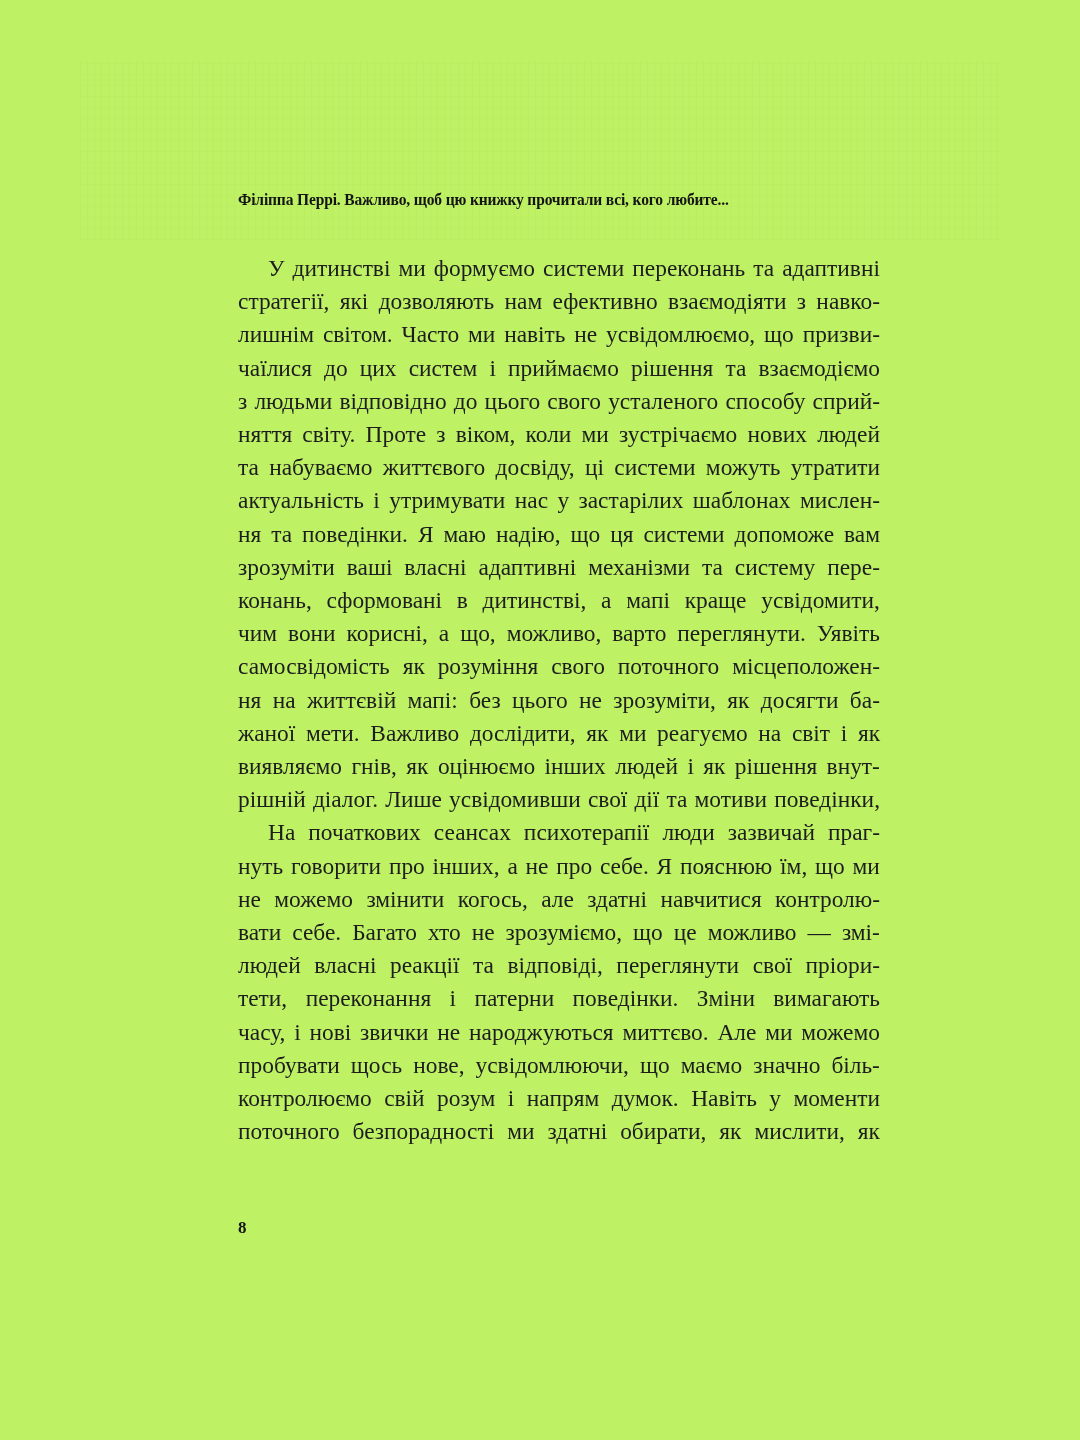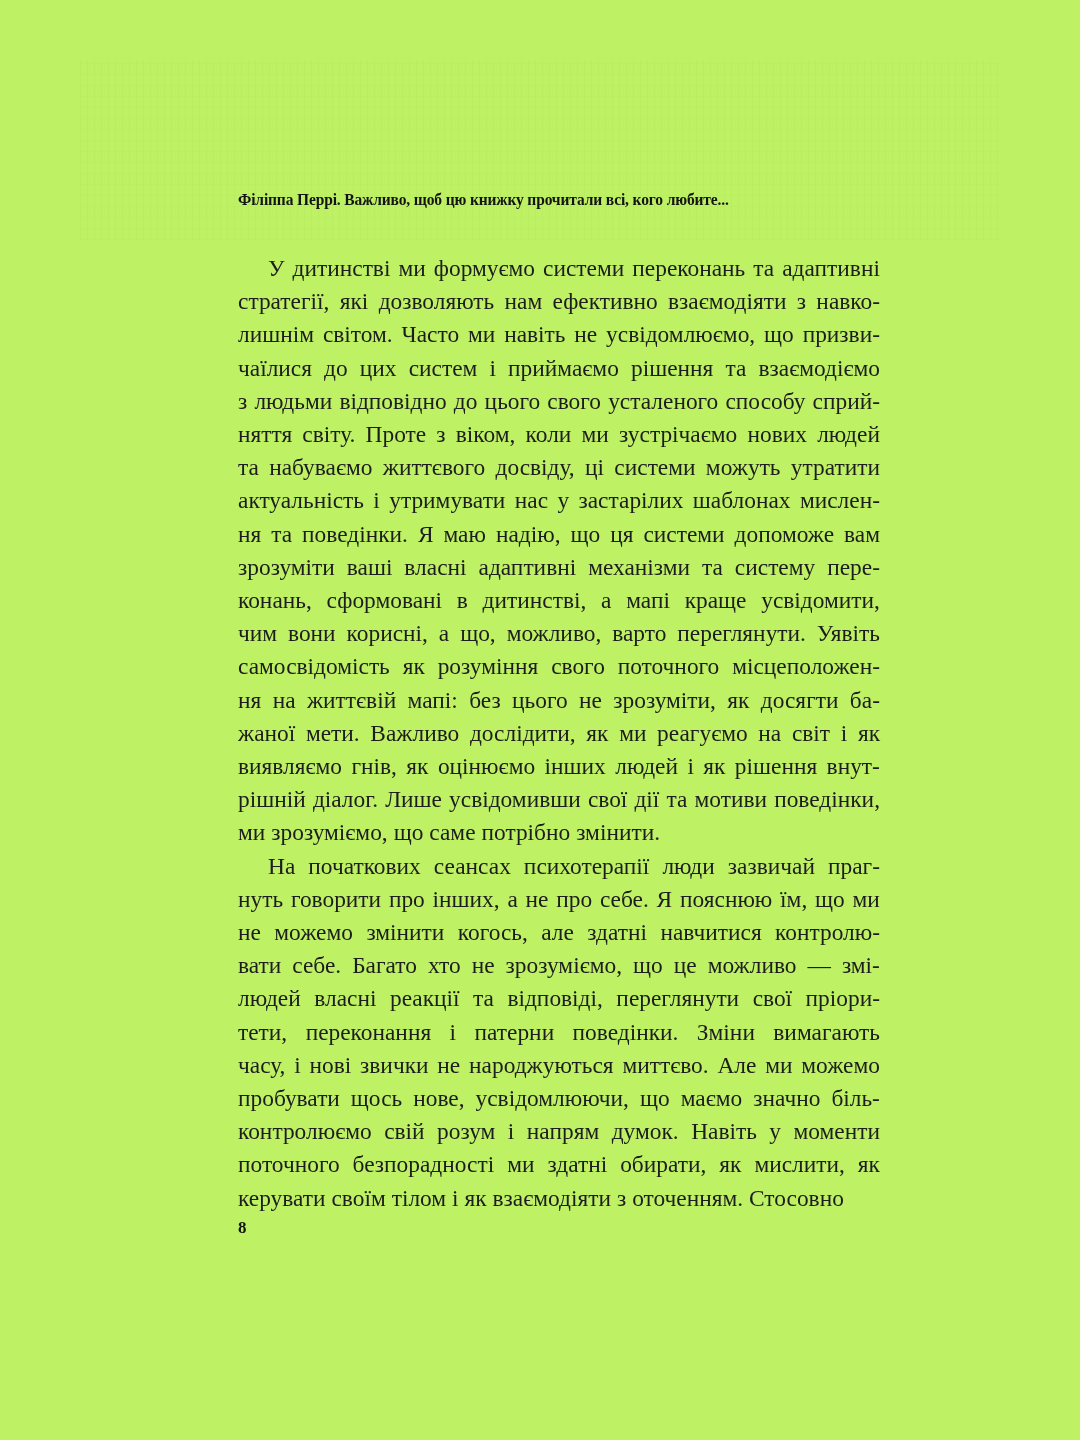--- a/index.html
+++ b/index.html
@@ -125,32 +125,30 @@
         <span class="line just"><span>актуальність</span><span>і</span><span>утримувати</span><span>нас</span><span>у</span><span>застарілих</span><span>шаблонах</span><span>мислен-</span></span>
         <span class="line just"><span>ня</span><span>та</span><span>поведінки.</span><span>Я</span><span>маю</span><span>надію,</span><span>що</span><span>ця</span><span>системи</span><span>допоможе</span><span>вам</span></span>
         <span class="line just"><span>зрозуміти</span><span>ваші</span><span>власні</span><span>адаптивні</span><span>механізми</span><span>та</span><span>систему</span><span>пере-</span></span>
         <span class="line just"><span>конань,</span><span>сформовані</span><span>в</span><span>дитинстві,</span><span>а</span><span>мапі</span><span>краще</span><span>усвідомити,</span></span>
         <span class="line just"><span>чим</span><span>вони</span><span>корисні,</span><span>а</span><span>що,</span><span>можливо,</span><span>варто</span><span>переглянути.</span><span>Уявіть</span></span>
         <span class="line just"><span>самосвідомість</span><span>як</span><span>розуміння</span><span>свого</span><span>поточного</span><span>місцеположен-</span></span>
         <span class="line just"><span>ня</span><span>на</span><span>життєвій</span><span>мапі:</span><span>без</span><span>цього</span><span>не</span><span>зрозуміти,</span><span>як</span><span>досягти</span><span>ба-</span></span>
         <span class="line just"><span>жаної</span><span>мети.</span><span>Важливо</span><span>дослідити,</span><span>як</span><span>ми</span><span>реагуємо</span><span>на</span><span>світ</span><span>і</span><span>як</span></span>
         <span class="line just"><span>виявляємо</span><span>гнів,</span><span>як</span><span>оцінюємо</span><span>інших</span><span>людей</span><span>і</span><span>як</span><span>рішення</span><span>внут-</span></span>
         <span class="line just"><span>рішній</span><span>діалог.</span><span>Лише</span><span>усвідомивши</span><span>свої</span><span>дії</span><span>та</span><span>мотиви</span><span>поведінки,</span></span>
-        <span class="line">ми зрозуміємо, що саме потрібно змінити.</span>
       </p>
     <p class="para" id="p2" style="text-indent: 0px;">
         <span class="line just indent"><span>На</span><span>початкових</span><span>сеансах</span><span>психотерапії</span><span>люди</span><span>зазвичай</span><span>праг-</span></span>
         <span class="line just"><span>нуть</span><span>говорити</span><span>про</span><span>інших,</span><span>а</span><span>не</span><span>про</span><span>себе.</span><span>Я</span><span>пояснюю</span><span>їм,</span><span>що</span><span>ми</span></span>
         <span class="line just"><span>не</span><span>можемо</span><span>змінити</span><span>когось,</span><span>але</span><span>здатні</span><span>навчитися</span><span>контролю-</span></span>
         <span class="line just"><span>вати</span><span>себе.</span><span>Багато</span><span>хто</span><span>не</span><span>зрозуміємо,</span><span>що</span><span>це</span><span>можливо</span><span>—</span><span>змі-</span></span>
         <span class="line just"><span>людей</span><span>власні</span><span>реакції</span><span>та</span><span>відповіді,</span><span>переглянути</span><span>свої</span><span>пріори-</span></span>
         <span class="line just"><span>тети,</span><span>переконання</span><span>і</span><span>патерни</span><span>поведінки.</span><span>Зміни</span><span>вимагають</span></span>
         <span class="line just"><span>часу,</span><span>і</span><span>нові</span><span>звички</span><span>не</span><span>народжуються</span><span>миттєво.</span><span>Але</span><span>ми</span><span>можемо</span></span>
         <span class="line just"><span>пробувати</span><span>щось</span><span>нове,</span><span>усвідомлюючи,</span><span>що</span><span>маємо</span><span>значно</span><span>біль-</span></span>
         <span class="line just"><span>контролюємо</span><span>свій</span><span>розум</span><span>і</span><span>напрям</span><span>думок.</span><span>Навіть</span><span>у</span><span>моменти</span></span>
         <span class="line just"><span>поточного</span><span>безпорадності</span><span>ми</span><span>здатні</span><span>обирати,</span><span>як</span><span>мислити,</span><span>як</span></span>
-        <span class="line">керувати своїм тілом і як взаємодіяти з оточенням. Стосовно</span>
       </p>
   </div>
 
   <div class="folio">8</div>
 
 </div>
 
 </body></html>

